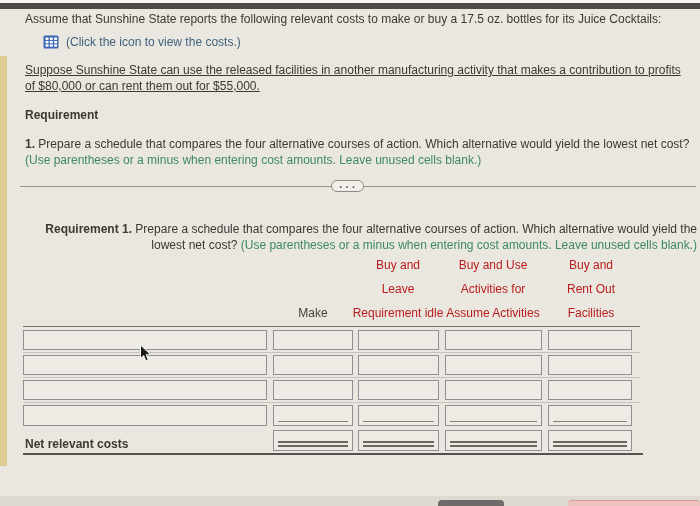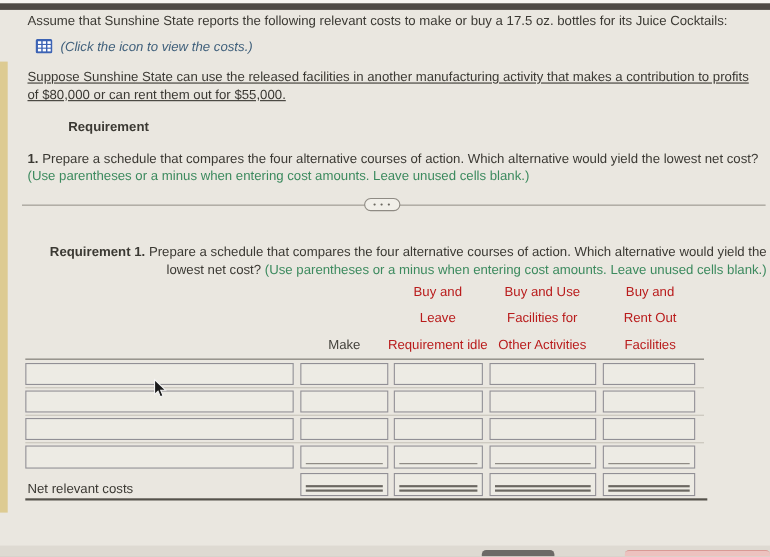--- a/index.html
+++ b/index.html
@@ -55,55 +55,55 @@
   .col-4{left:548px;width:84px;}
   .r1{top:330px;} .r2{top:355px;} .r3{top:380px;}
   .r4{top:405px;height:21px;} .r5{top:430px;height:21px;}
   .cell.sub::after{
     content:"";position:absolute;left:4px;right:4px;bottom:3px;height:1px;background:#84817a;
   }
   .cell.total::after{
     content:"";position:absolute;left:4px;right:4px;bottom:3px;height:6px;box-sizing:border-box;
     border-top:2px solid #6b6862;border-bottom:2px solid #6b6862;
   }
-  .total-label{left:25px;top:437px;}
+  .total-label{left:25px;top:437px;font-weight:bold;}
   .cursor{left:139px;top:344px;width:13px;height:19px;}
 </style>
 </head>
 <body>
 
 <div class="canvas">
 
   <div class="abs top-white"></div>
   <div class="abs top-bar"></div>
   <div class="abs left-strip"></div>
 
   <div class="abs text-block" style="left:25px;top:11px;width:670px;">Assume that Sunshine State reports the following relevant costs to make or buy a 17.5 oz. bottles for its Juice Cocktails:</div>
 
-  <div class="abs icon-row" style="left:32px;top:34px;height:16px;font-style:italic;">
+  <div class="abs icon-row" style="left:43px;top:34px;height:16px;">
     <span style="display:inline-flex;">
       <svg width="16" height="14" viewBox="0 0 16 14">
         <rect x="0.5" y="0.5" width="15" height="13" rx="1.5" fill="#3c63b4"></rect>
         <rect x="2.5" y="2.5" width="3" height="2.4" fill="#fff"></rect>
           <rect x="6.8" y="2.5" width="3" height="2.4" fill="#fff"></rect>
           <rect x="11.1" y="2.5" width="3" height="2.4" fill="#fff"></rect>
         <rect x="2.5" y="5.9" width="3" height="2.4" fill="#fff"></rect>
           <rect x="6.8" y="5.9" width="3" height="2.4" fill="#fff"></rect>
           <rect x="11.1" y="5.9" width="3" height="2.4" fill="#fff"></rect>
         <rect x="2.5" y="9.3" width="3" height="2.4" fill="#fff"></rect>
           <rect x="6.8" y="9.3" width="3" height="2.4" fill="#fff"></rect>
           <rect x="11.1" y="9.3" width="3" height="2.4" fill="#fff"></rect>
       </svg>
     </span>
     <span class="bluelink">(Click the icon to view the costs.)</span>
   </div>
 
   <div class="abs text-block" style="left:25px;top:62px;width:668px;text-decoration:underline;">Suppose Sunshine State can use the released facilities in another manufacturing activity that makes a contribution to profits of $80,000 or can rent them out for $55,000.</div>
 
-  <div class="abs b" style="left:25px;top:108px;margin-left:37px;">Requirement</div>
+  <div class="abs b" style="left:25px;top:108px;">Requirement</div>
 
   <div class="abs text-block" style="left:25px;top:136px;width:672px;">
     <span class="b">1.</span>
     <span>Prepare a schedule that compares the four alternative courses of action. Which alternative would yield the lowest net cost?</span>
     <span class="green">(Use parentheses or a minus when entering cost amounts. Leave unused cells blank.)</span>
   </div>
 
   <div class="abs divider-line"></div>
   <div class="abs divider-pill">
     <span>• • •</span>
@@ -116,22 +116,22 @@
   </div>
 
   <div class="abs hdr-make">Make</div>
   <div class="abs hdr hdr-c2">
     <div>Buy and</div>
     <div>Leave</div>
     <div>Requirement idle</div>
   </div>
   <div class="abs hdr hdr-c3">
     <div>Buy and Use</div>
-    <div>Facilities for</div>
-    <div>Other Activities</div>
+    <div>Activities for</div>
+    <div>Assume Activities</div>
   </div>
   <div class="abs hdr hdr-c4">
     <div>Buy and</div>
     <div>Rent Out</div>
     <div>Facilities</div>
   </div>
 
   <div class="abs rule-top"></div>
   <div class="abs hairline" style="top:352px;"></div>
   <div class="abs hairline" style="top:377px;"></div>

